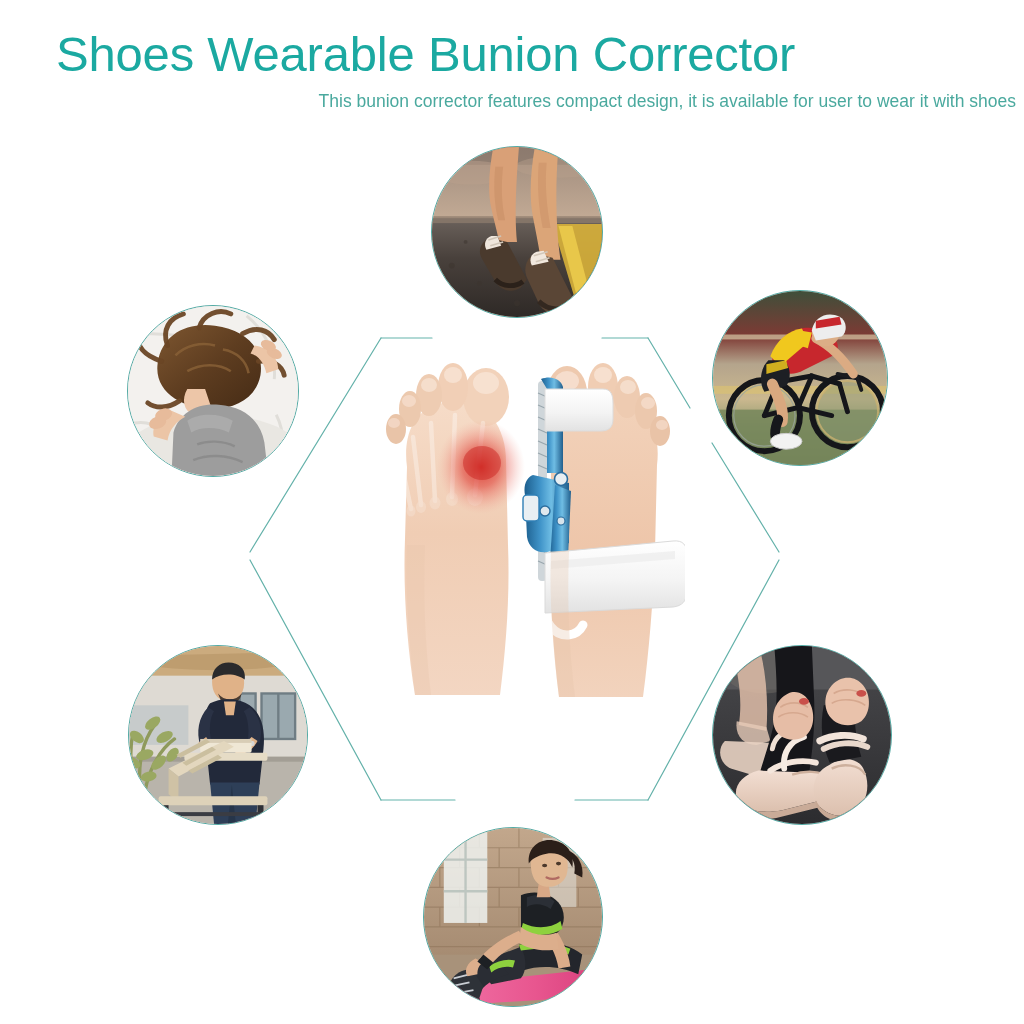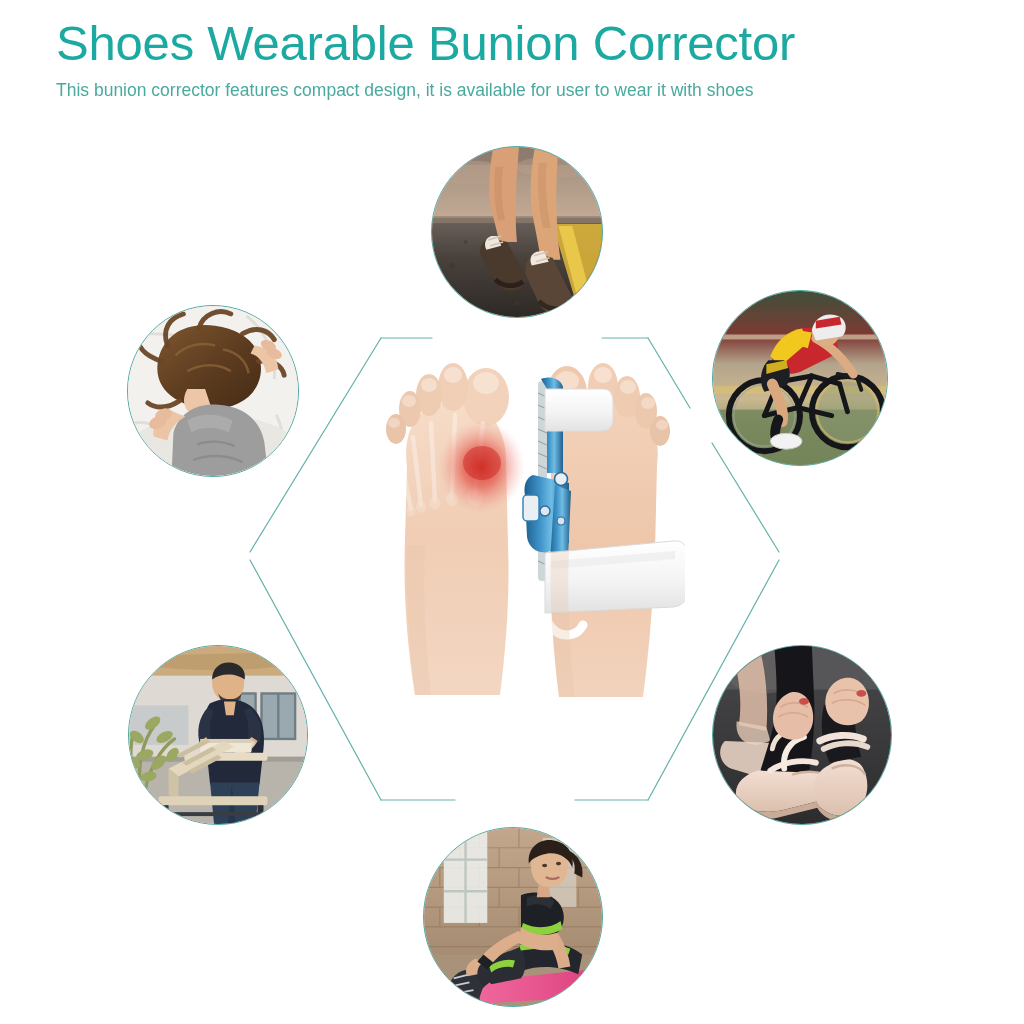--- a/index.html
+++ b/index.html
@@ -21,21 +21,21 @@
     width: 1024px;
     height: 1024px;
     background: #ffffff;
     overflow: hidden;
   }
 
   
   #header {
     position: absolute;
     left: 0;
-    top: 4px;
+    top: 15px;
     width: 1016px;
     padding-left: 56px;
     box-sizing: border-box;
   }
   #title {
     margin: 0;
     padding-top: 14px;
     font-size: 49px;
     line-height: 1.06;
     font-weight: 400;
@@ -44,21 +44,21 @@
     white-space: nowrap;
   }
   .subline {
     margin: 0;
     font-size: 17.5px;
     line-height: 1.0;
     font-weight: 400;
     color: #4aa99e;
     white-space: nowrap;
   }
-  #sub1 { padding-top: 12px; }
+  #sub1 { padding-top: 12px; text-align: right; }
   #sub2 { padding-top: 20px; }
 
   
   #hex-wrap {
     position: absolute;
     left: 0;
     top: 0;
     width: 1024px;
     height: 1024px;
     pointer-events: none;

